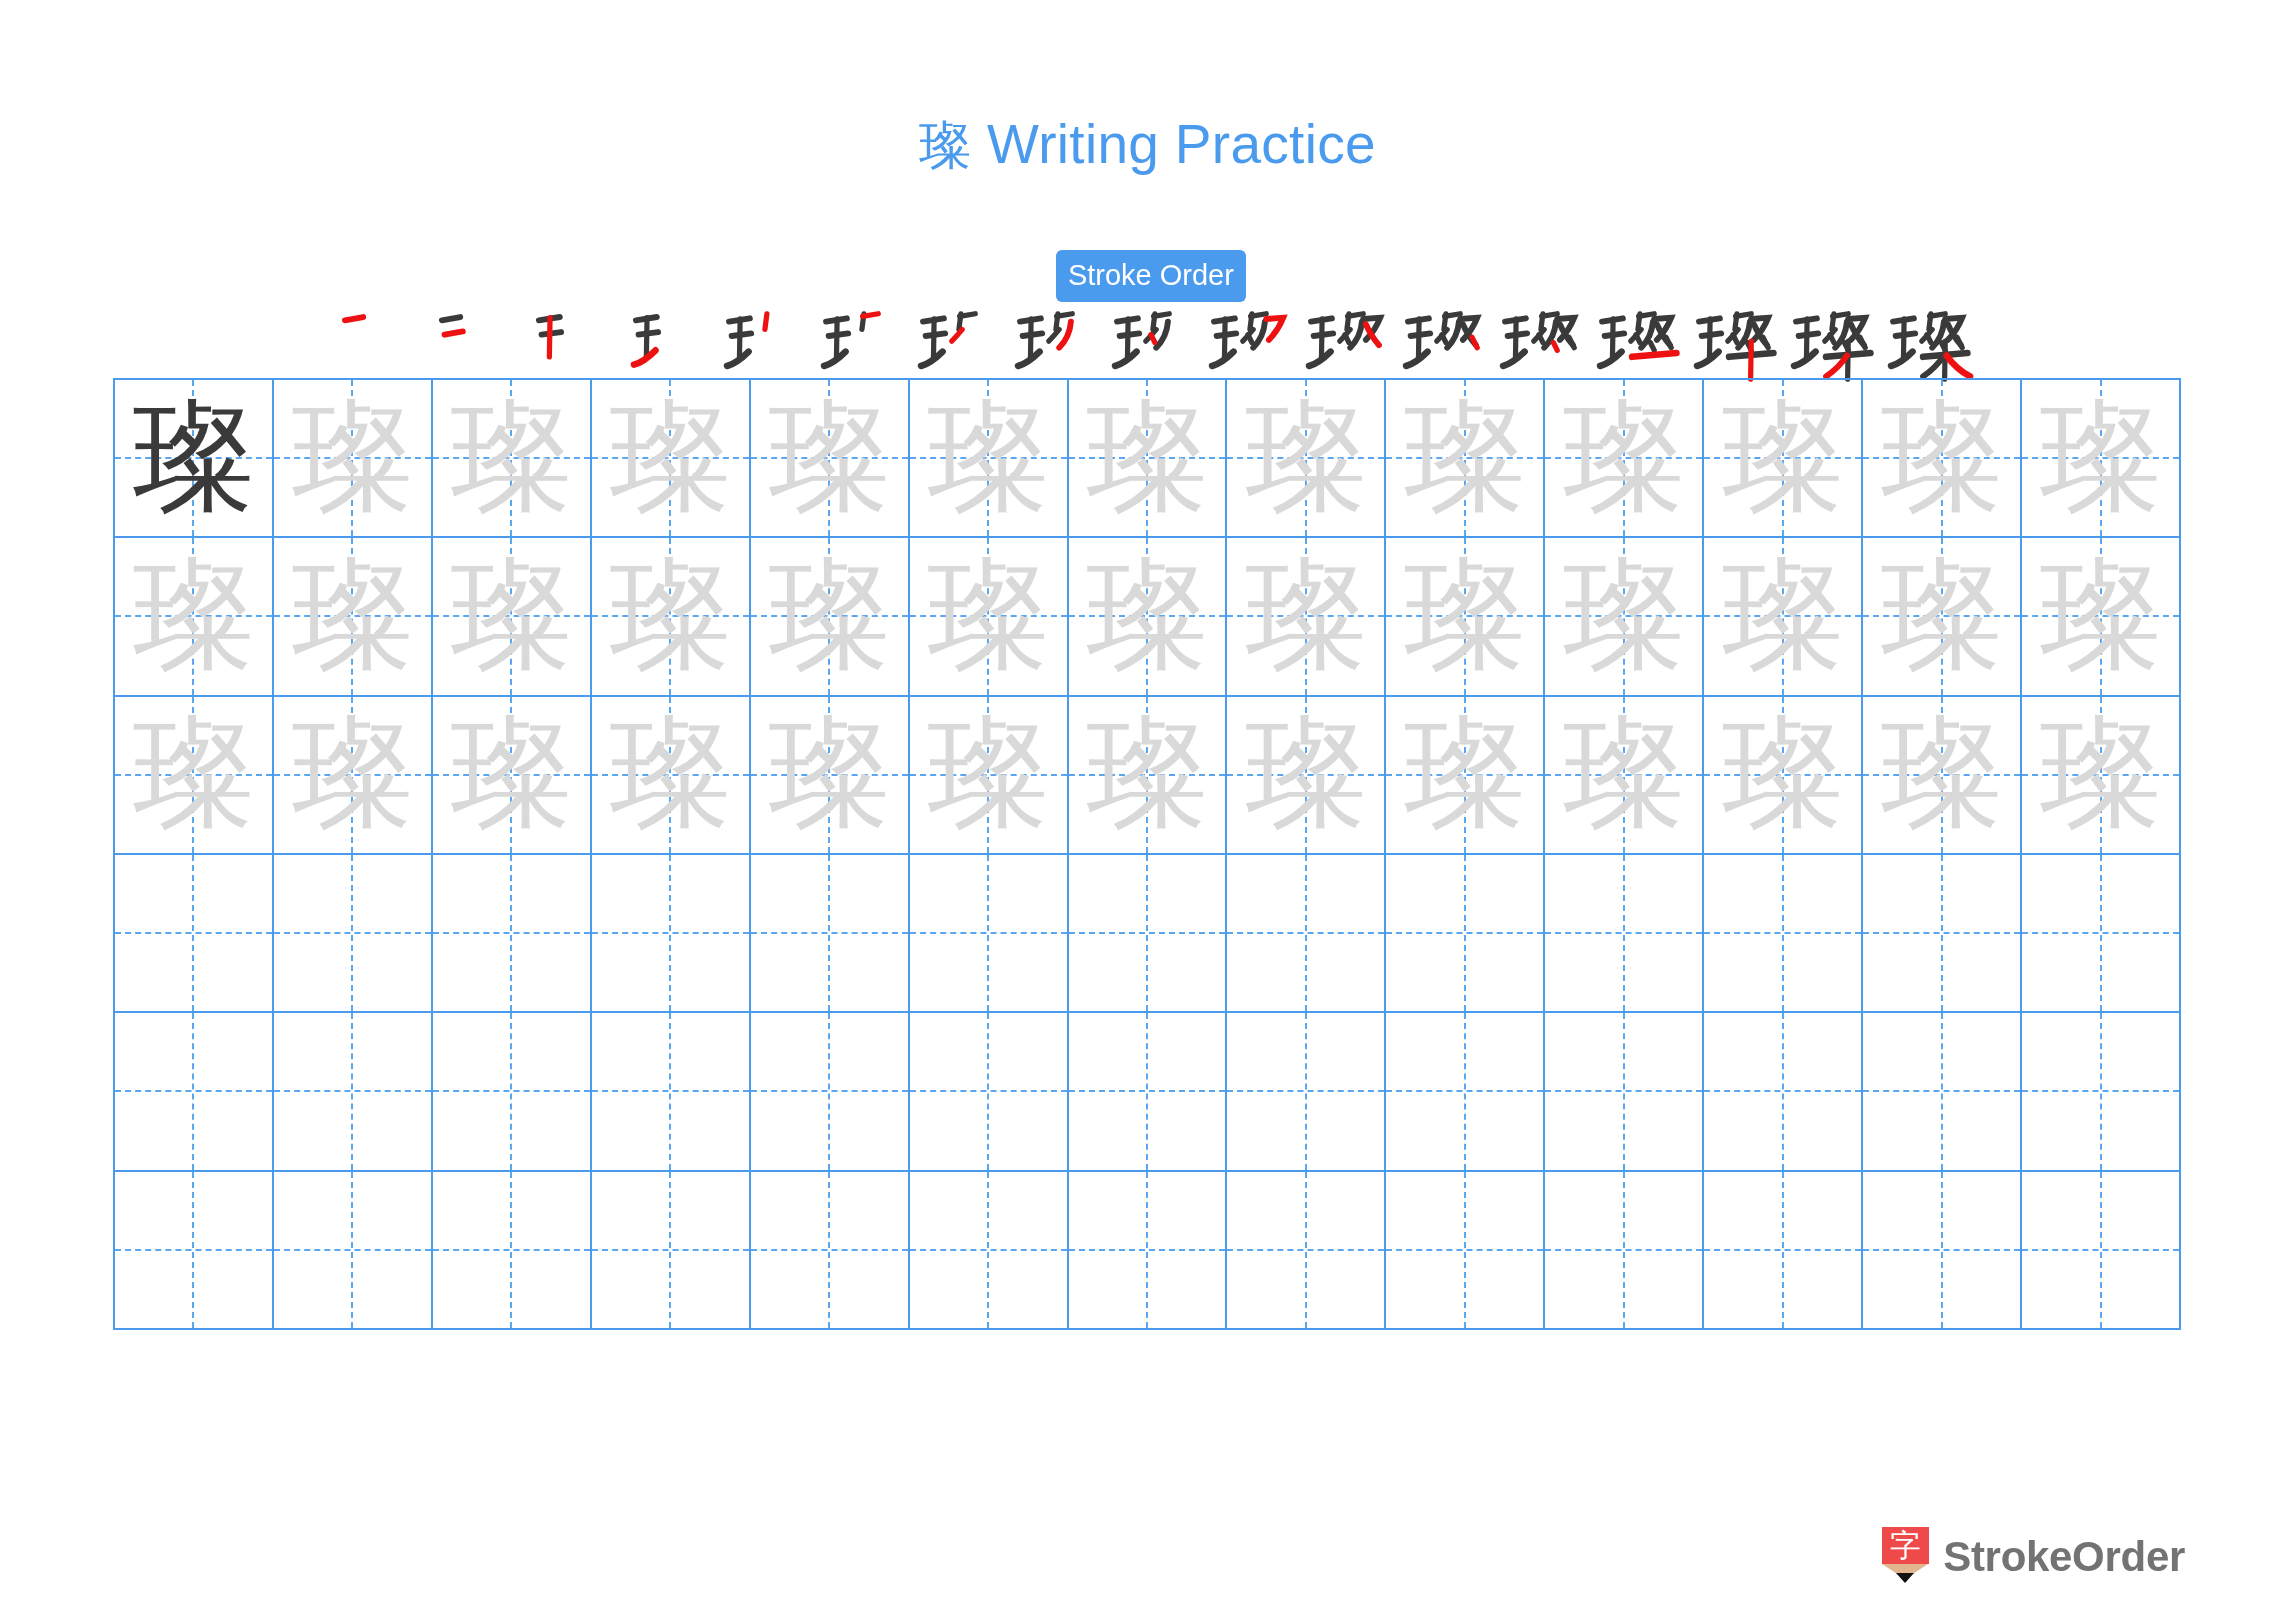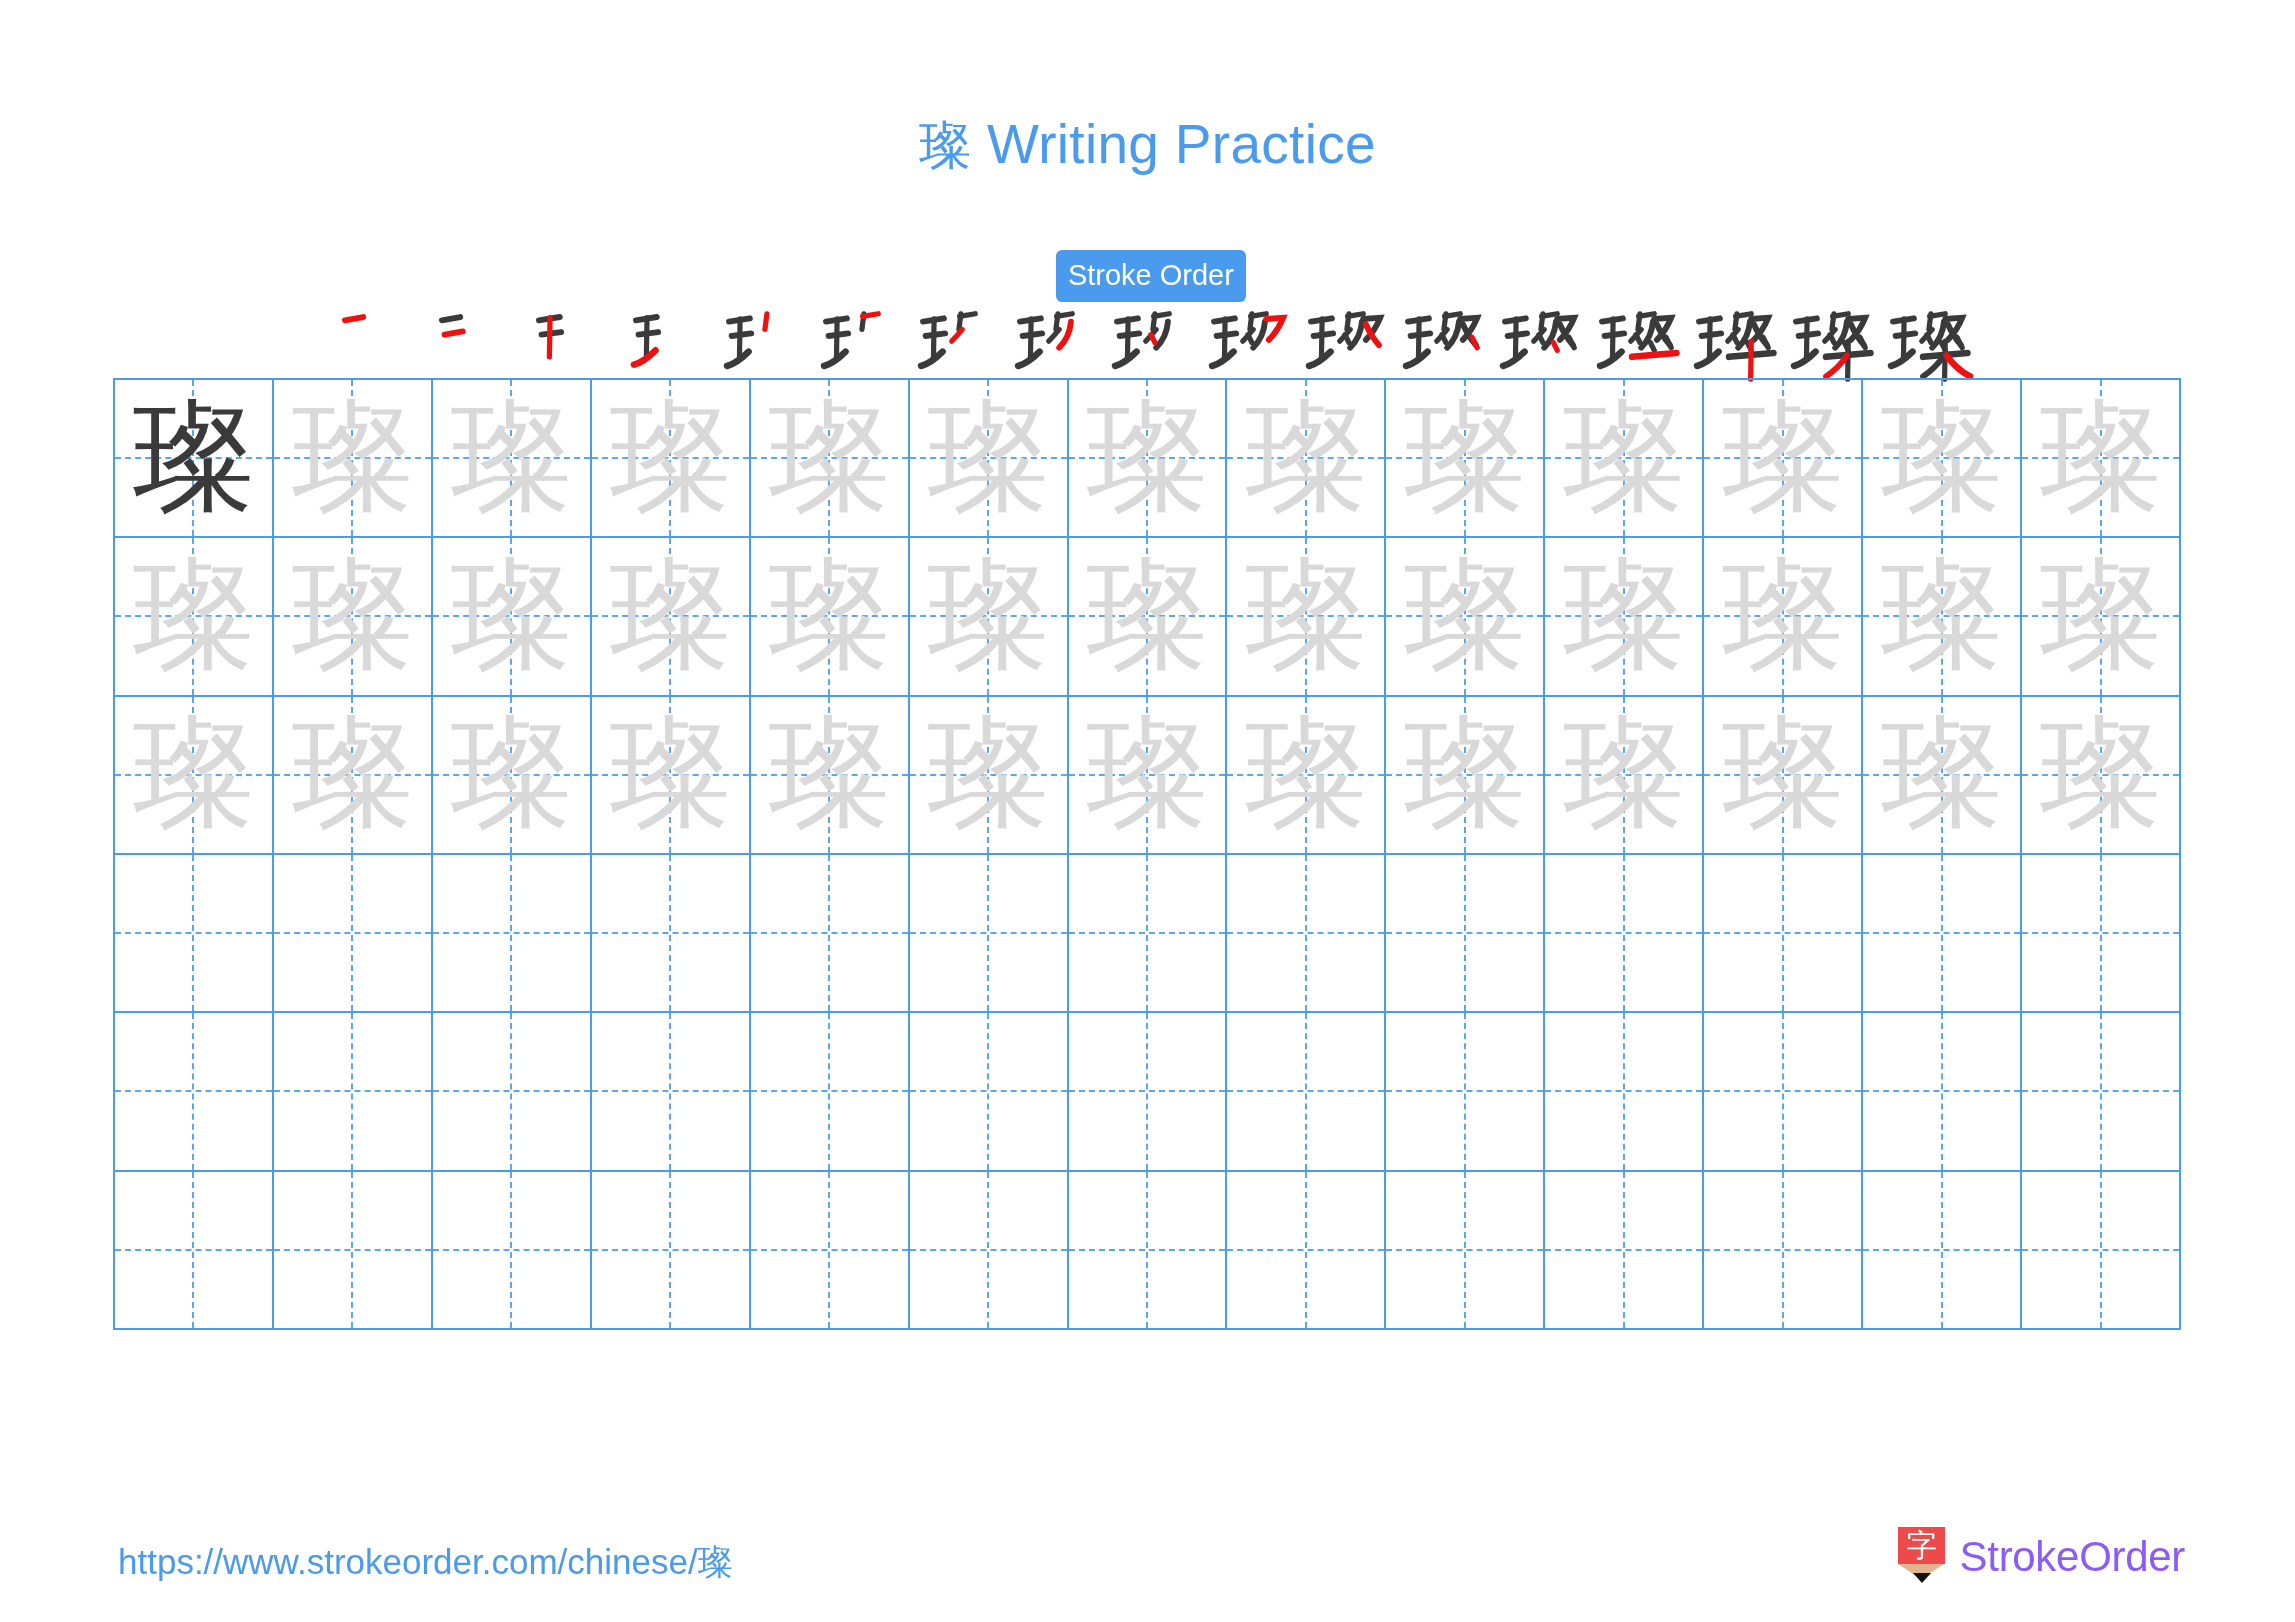--- a/index.html
+++ b/index.html
@@ -193,22 +193,22 @@
     display: flex;
     align-items: center;
     justify-content: center;
     color: #ffffff;
     font-family: "DejaVu Sans", sans-serif;
     font-size: 31px;
     line-height: 1;
   }
   .brand-name {
     font-size: 42px;
-    font-weight: normal;
-    color: #8b5cf6;
+    font-weight: bold;
+    color: #737373;
     letter-spacing: -0.3px;
     white-space: nowrap;
   }
 </style>
 </head>
 <body>
 
 <div class="page">
 
   <div class="title">
@@ -860,21 +860,20 @@
           <span class="hline"></span>
         </div>
       <div class="cell">
           <span class="vline"></span>
           <span class="hline"></span>
         </div>
     </div>
 
   </div>
 
-  <div class="footer-url">https://www.strokeorder.com/chinese/璨</div>
 
   <div class="brand">
     <div class="brand-logo">
       <div class="body"></div>
       <div class="zi">字</div>
       <div class="wood"></div>
       <div class="tip"></div>
     </div>
     <div class="brand-name">StrokeOrder</div>
   </div>

